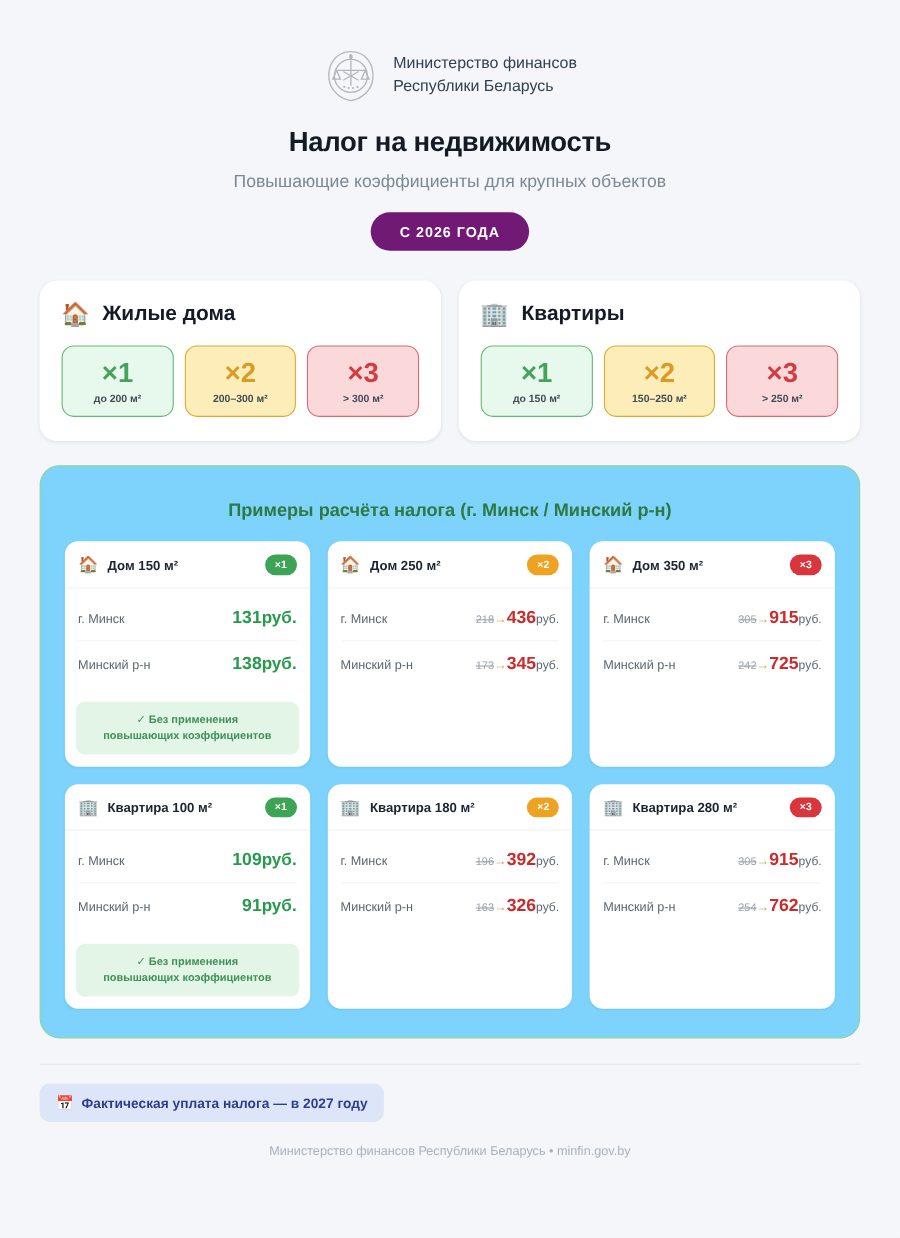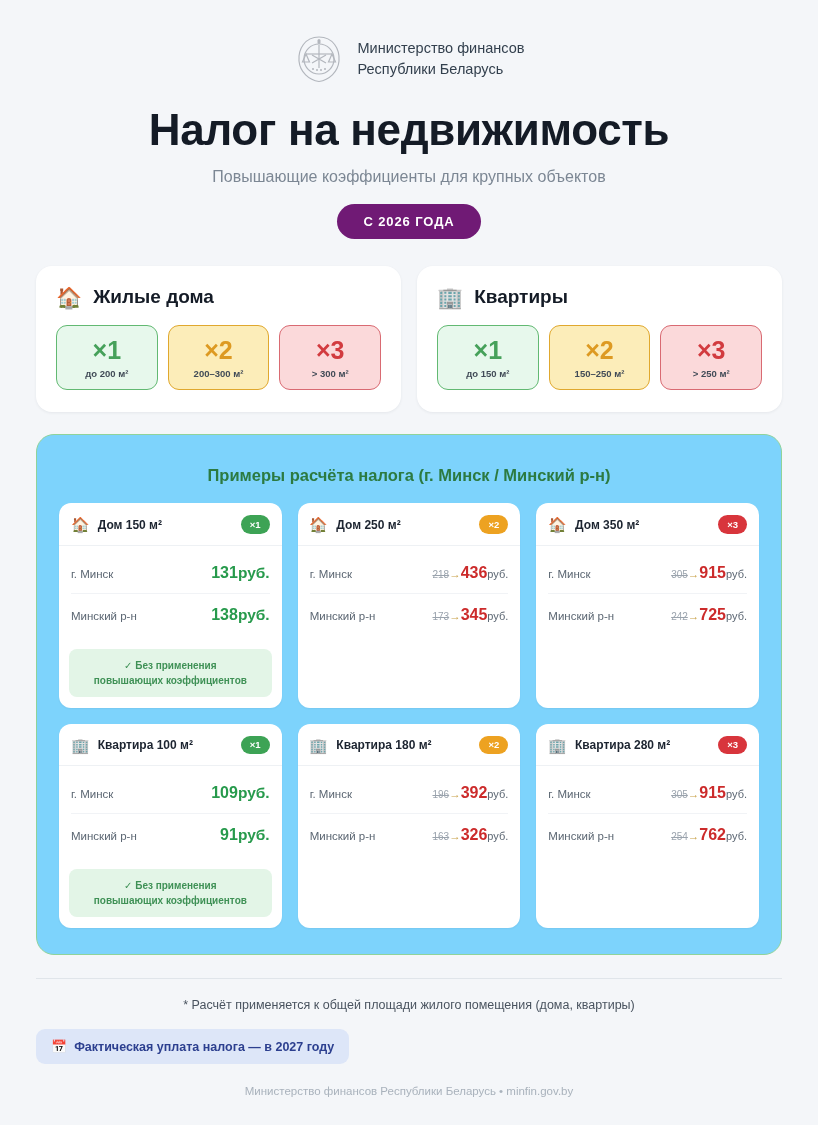--- a/index.html
+++ b/index.html
@@ -17,36 +17,36 @@
     position: relative;
     padding: 0 36px;
   }
 
   
   .brand {
     display: flex;
     align-items: center;
     justify-content: center;
     gap: 14px;
-    padding-top: 34px;
+    padding-top: 44px;
   }
   .emblem {
     width: 50px; height: 50px;
     flex: 0 0 50px;
     opacity: .62;
   }
   .brand-text {
     font-size: 14.5px;
     line-height: 1.42;
     color: #33404e;
     font-weight: 400;
   }
   .title {
     text-align: center;
-    font-size: 44px;
+    font-size: 25px;
     font-weight: 800;
     letter-spacing: -0.3px;
     color: #141b26;
     margin-top: 21px;
   }
   .subtitle {
     text-align: center;
     font-size: 16px;
     color: #7c8794;
     margin-top: 13px;
@@ -463,20 +463,19 @@
           <span class="v-unit ">руб.</span>
         </span>
       </div>
           </div>
      </div>
       </div>
   </div>
 
   
   <div class="divider"></div>
-  <div class="foot-note">* Расчёт применяется к общей площади жилого помещения (дома, квартиры)</div>
   <span class="pay-badge">
     <span class="pay-emoji">📅</span>
     <span>Фактическая уплата налога — в 2027 году</span>
   </span>
   <div class="foot-src">Министерство финансов Республики Беларусь • minfin.gov.by</div>
 
 </div>
 
 </body></html>

